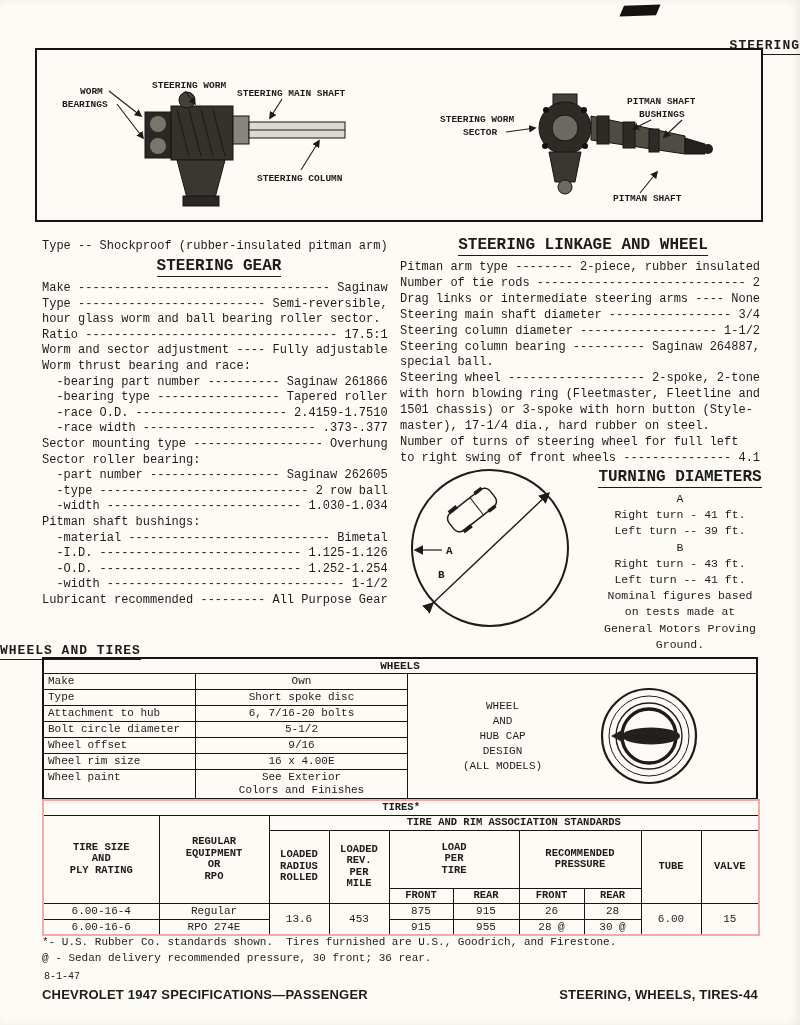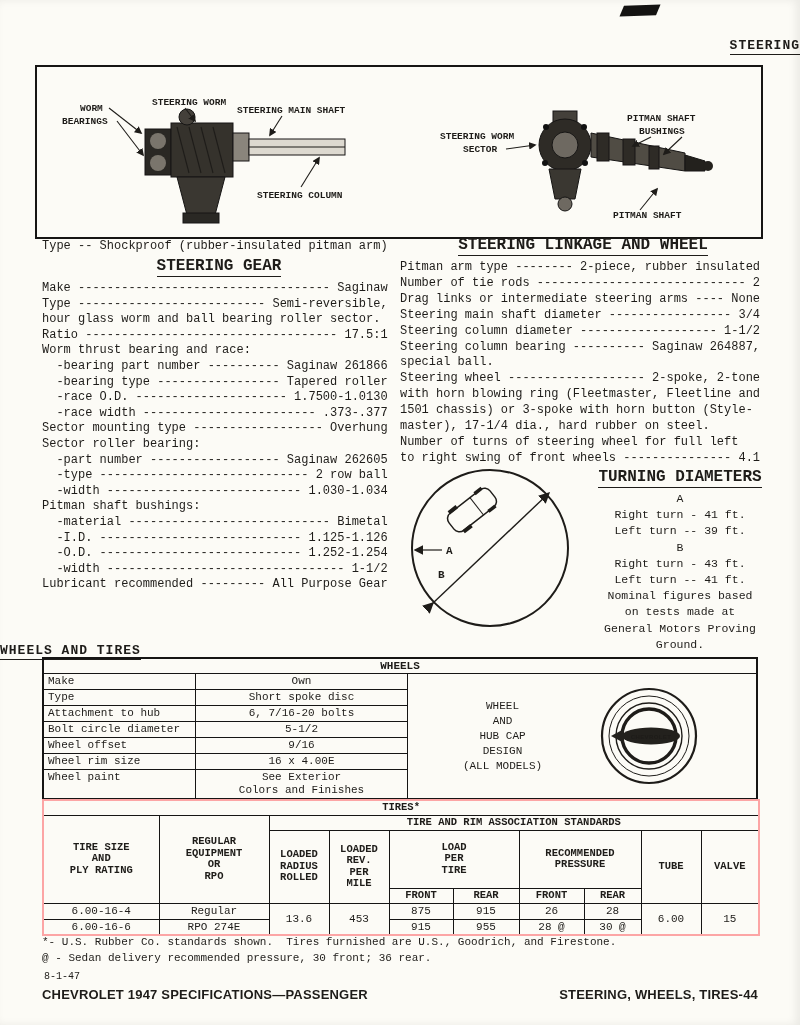--- a/index.html
+++ b/index.html
@@ -10,21 +10,21 @@
     font-family:"Liberation Mono", monospace;
     overflow:hidden;
     box-shadow: inset -4px 0 8px rgba(0,0,0,.07);
   }
   .corner-mark { position:absolute; left:622px; top:5px; width:36px; height:11px; background:#141312; transform:skewX(-24deg) rotate(-2deg); }
 
   .page-title { position:absolute; top:36px; left:0; width:100%; text-align:right; }
   .uh { display:inline-block; font-weight:bold; border-bottom:1.6px solid #1e1c19; padding-bottom:1px; }
   .page-title .uh { font-size:13px; letter-spacing:1px; }
 
-  .diagram-box { position:absolute; left:35px; top:65px; width:728px; height:174px; border:2px solid #161514; background:#fcfbf6; }
+  .diagram-box { position:absolute; left:35px; top:48px; width:728px; height:174px; border:2px solid #161514; background:#fcfbf6; }
   svg text { font-family:"Liberation Mono", monospace; font-weight:bold; fill:#1e1c19; }
   .dlabel { font-size:9.5px; letter-spacing:0; }
   .dline { stroke:#1e1c19; stroke-width:1.1; fill:none; }
 
   .type-line { position:absolute; left:42px; top:239px; font-size:12px; white-space:pre; }
 
   .col-left  { position:absolute; left:42px;  top:257px; width:354px; }
   .col-right { position:absolute; left:400px; top:236px; width:366px; }
   .col-heading { text-align:center; font-size:16px; margin-bottom:4px; }
   .spec-line { white-space:pre; font-size:12px; line-height:15.6px; }
@@ -151,28 +151,29 @@
     <div>
 
         <div class="spec-line">Make ----------------------------------- Saginaw</div>
 
         <div class="spec-line">Type -------------------------- Semi-reversible,</div>
 
         <div class="spec-line">hour glass worm and ball bearing roller sector.</div>
 
         <div class="spec-line">Ratio ----------------------------------- 17.5:1</div>
 
+        <div class="spec-line">Worm and sector adjustment ---- Fully adjustable</div>
 
         <div class="spec-line">Worm thrust bearing and race:</div>
 
         <div class="spec-line">  -bearing part number ---------- Saginaw 261866</div>
 
         <div class="spec-line">  -bearing type ----------------- Tapered roller</div>
 
-        <div class="spec-line">  -race O.D. --------------------- 1.7500-1.0130</div>
+        <div class="spec-line">  -race O.D. --------------------- 2.4159-1.7510</div>
 
         <div class="spec-line">  -race width ------------------------ .373-.377</div>
 
         <div class="spec-line">Sector mounting type ------------------ Overhung</div>
 
         <div class="spec-line">Sector roller bearing:</div>
 
         <div class="spec-line">  -part number ------------------ Saginaw 262605</div>
 
         <div class="spec-line">  -type ----------------------------- 2 row ball</div>

